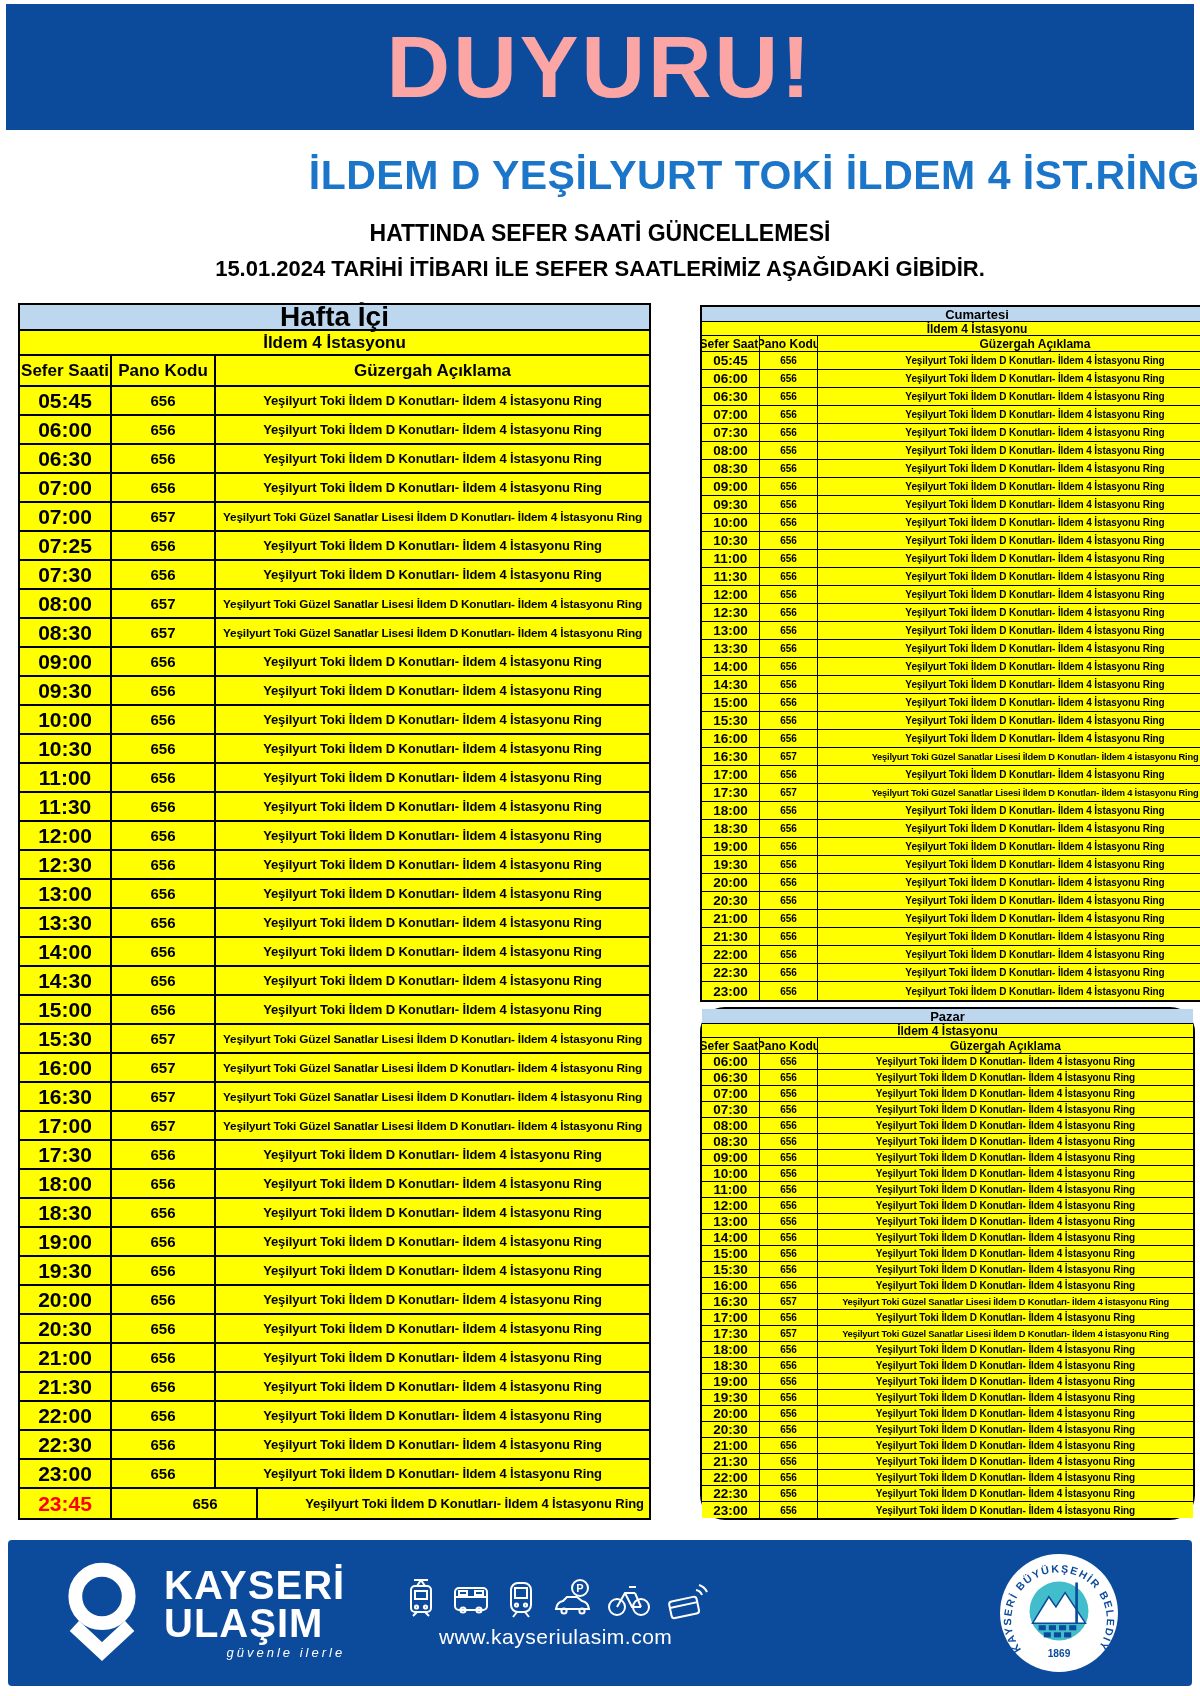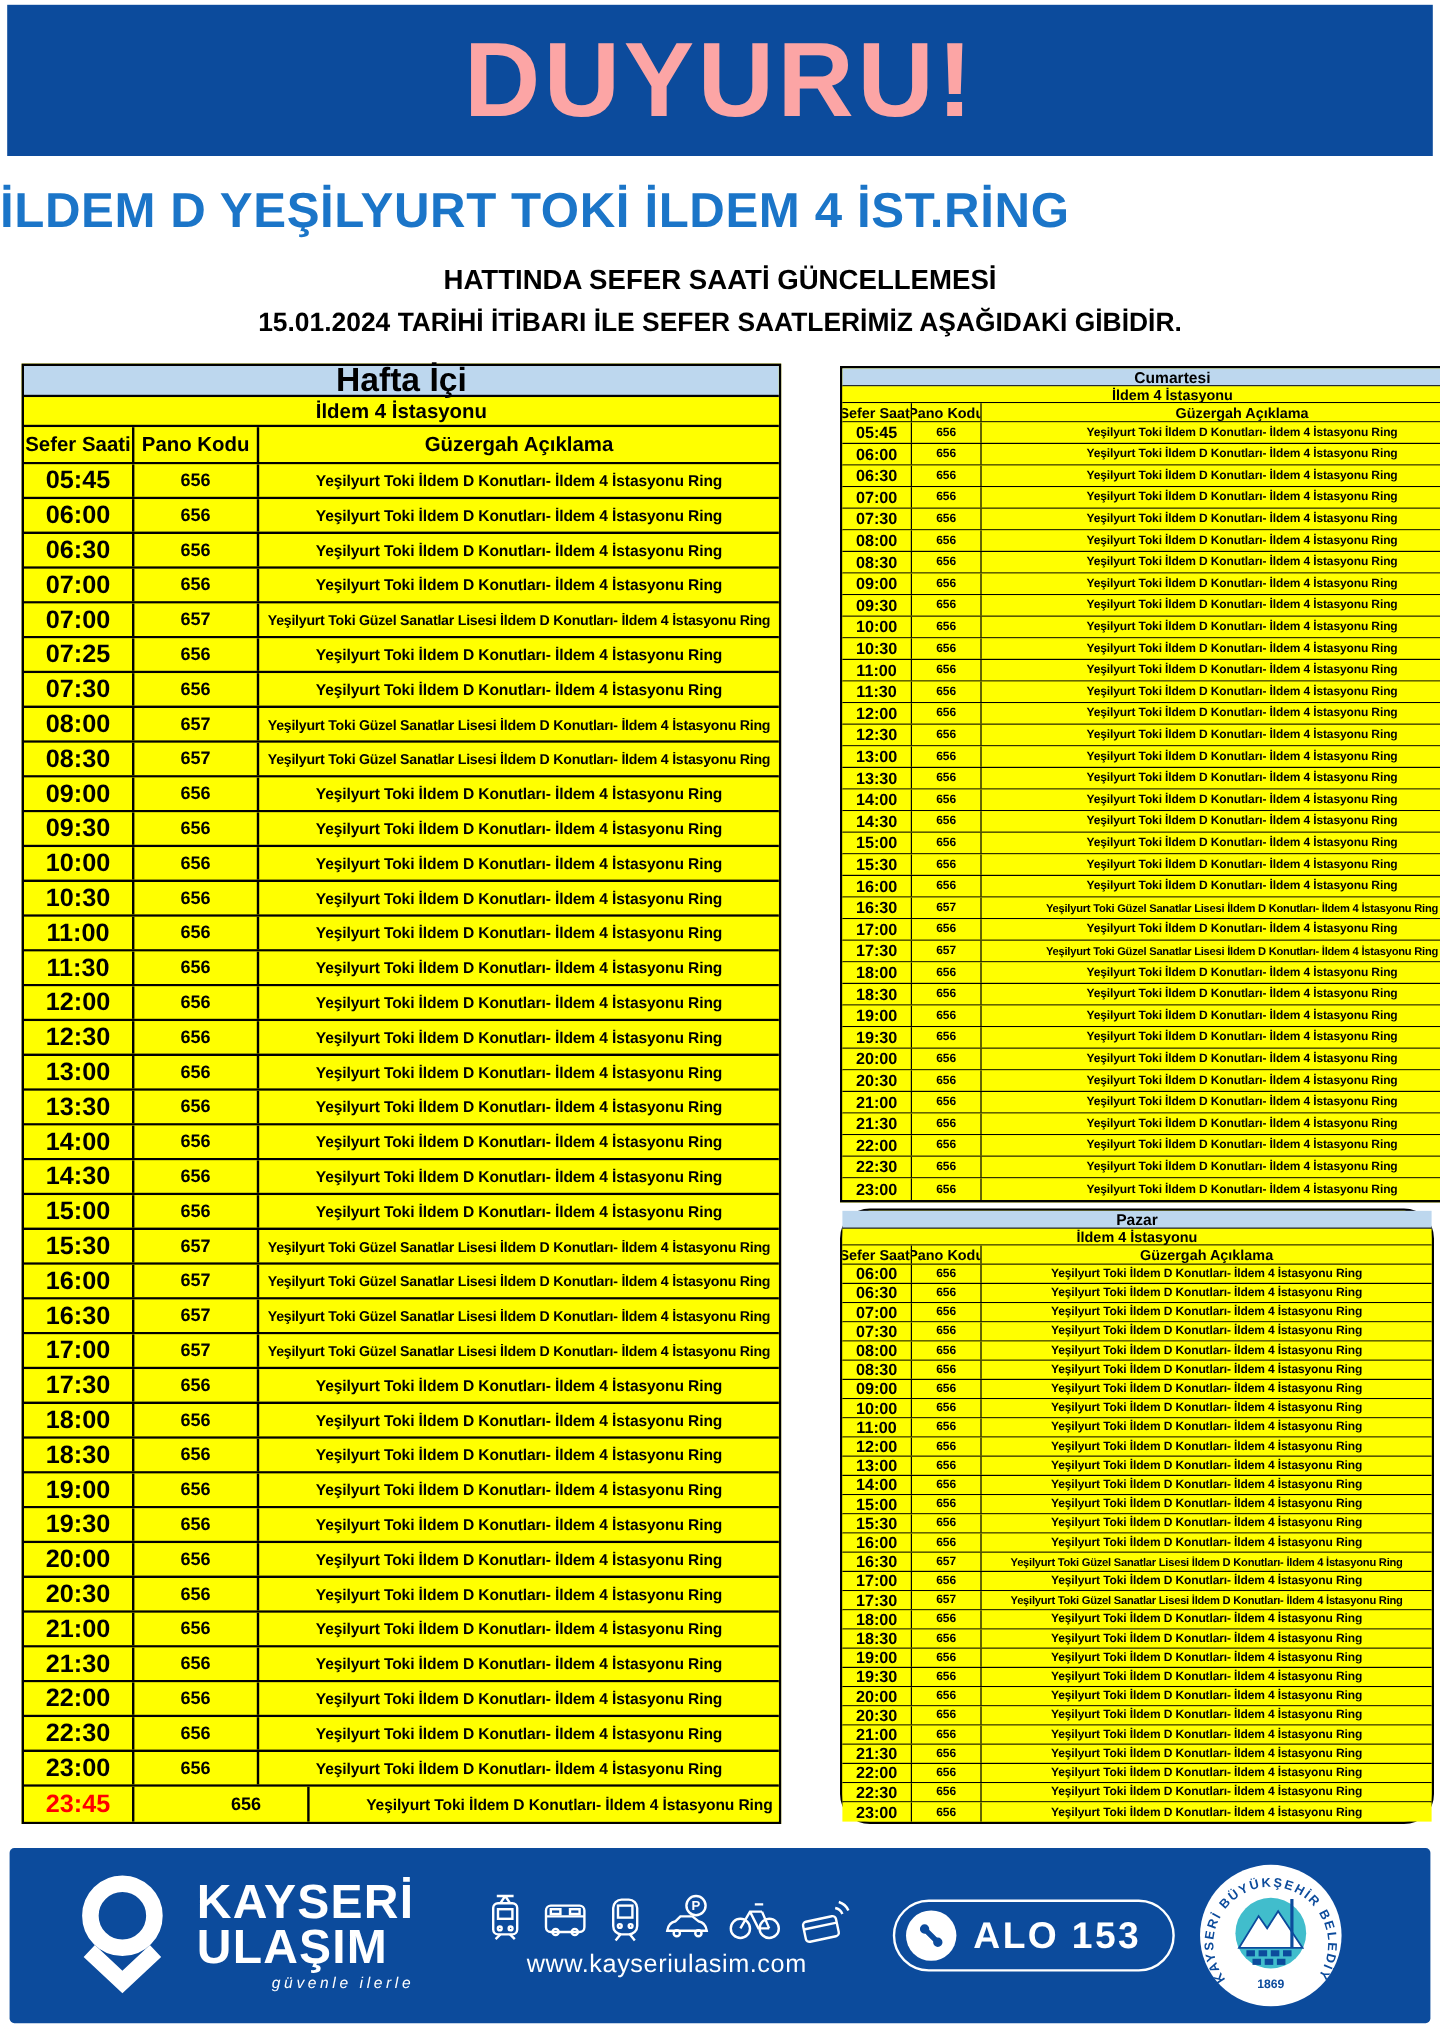--- a/index.html
+++ b/index.html
@@ -7,21 +7,21 @@
     --yellow:#FFFF00; --red:#FF0000; --teal:#41BDCC; --ink:#000;
   }
   *{box-sizing:border-box;margin:0;padding:0;}
   body{background:#f3f3f0;font-family:"Liberation Sans","DejaVu Sans",sans-serif;}
   #page{position:relative;width:1200px;height:1696px;background:#fff;margin:0 auto;overflow:hidden;}
 
   
   .banner{position:absolute;left:6px;right:6px;top:4px;height:126px;background:var(--blue);
     display:flex;align-items:center;justify-content:center;}
   .banner .t{color:#fca5a5;font-size:88px;font-weight:bold;letter-spacing:3px;}
-  .h1{position:absolute;left:0;width:100%;top:152px;text-align:left;color:var(--title-blue);
+  .h1{position:absolute;left:0;width:100%;top:152px;text-align:right;color:var(--title-blue);
     font-size:41px;font-weight:bold;letter-spacing:0.5px;}
   .h2{position:absolute;left:0;width:100%;top:220px;text-align:center;color:var(--ink);
     font-size:23px;font-weight:bold;}
   .h3{position:absolute;left:0;width:100%;top:256px;text-align:center;color:var(--ink);
     font-size:22px;font-weight:bold;}
 
   
   .sched{position:absolute;border:2px solid var(--ink);background:var(--yellow);}
   #t-weekday{left:18px;top:303px;width:633px;}
   #t-saturday{left:700px;top:305px;width:554px;}
@@ -705,32 +705,20 @@
           <g transform="rotate(-12 22 30)">
             <rect x="8" y="22" width="28" height="17" rx="3"></rect>
             <path d="M8 28 H36"></path>
           </g>
           <path d="M34 13 a8 8 0 0 1 6 5 M37 8 a13 13 0 0 1 8 7"></path>
         </svg>
       </div>
       <div class="site">www.kayseriulasim.com</div>
     </div>
 
-    <div class="alo">
-      <span class="alo-circle">
-        <svg width="26" height="26" viewBox="0 0 40 40">
-          <g transform="rotate(-45 20 20)" fill="#0C4B9C">
-            <rect x="16.5" y="6" width="7" height="28" rx="3.5"></rect>
-            <circle cx="20" cy="8" r="6"></circle>
-            <circle cx="20" cy="32" r="6"></circle>
-          </g>
-        </svg>
-      </span>
-      <span class="alo-label">ALO 153</span>
-    </div>
 
     <svg class="seal" width="122" height="122" viewBox="0 0 120 120">
       <circle cx="60" cy="60" r="58" fill="#fff"></circle>
       <defs>
         <path id="sealArc" d="M 23 96 A 47 47 0 1 1 97 96"></path>
       </defs>
       <text font-size="10.5" font-weight="bold" fill="#0C4B9C" letter-spacing="1.6" font-family="Liberation Sans, sans-serif">
         <textPath href="#sealArc" startOffset="0">KAYSERİ BÜYÜKŞEHİR BELEDİYESİ</textPath>
       </text>
       <circle cx="60" cy="58" r="29" fill="#41BDCC"></circle>

